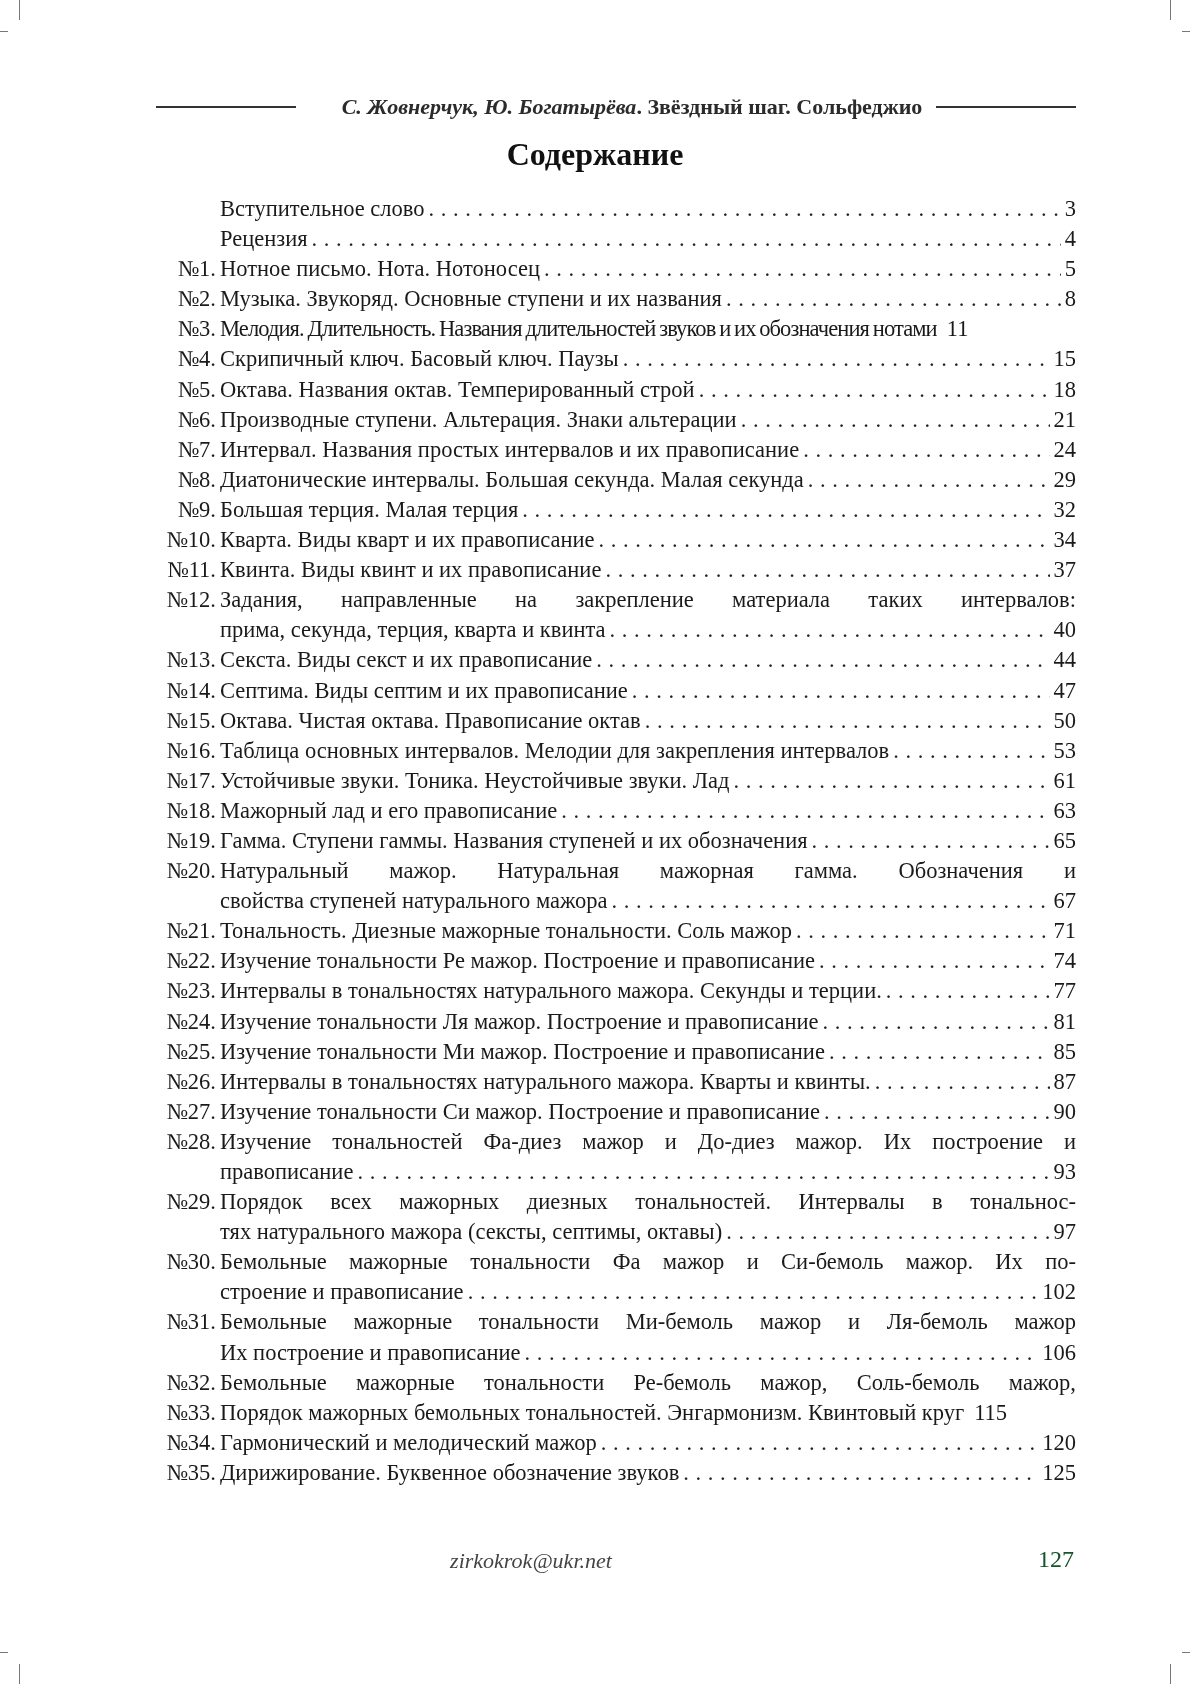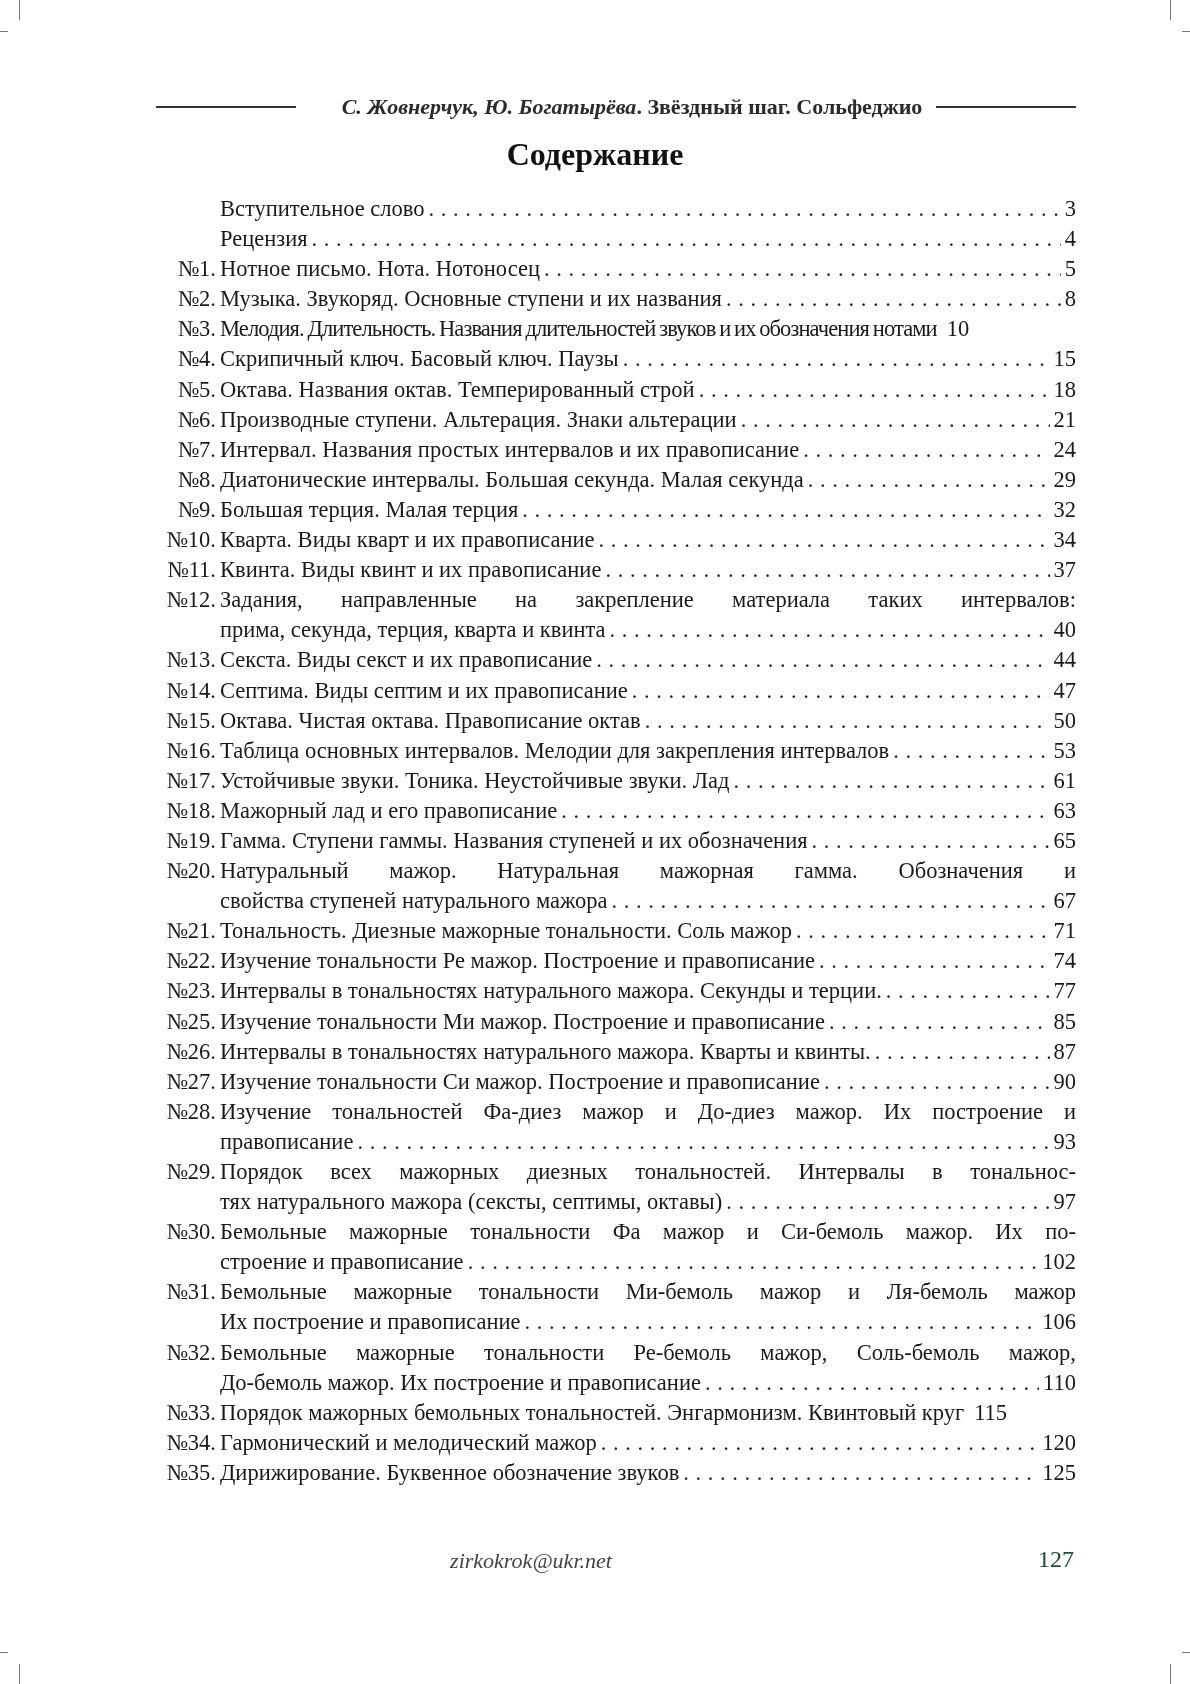--- a/index.html
+++ b/index.html
@@ -88,21 +88,21 @@
           <span class="dots"></span>
           <span class="pg">8</span>
         </div>
       </div>
     </div>
     <div class="toc-row condensed">
       <span class="toc-num">№3.</span>
       <div class="toc-body">
         <div class="toc-line nodots">
           <span class="t">Мелодия. Длительность. Названия длительностей звуков и их обозначения нотами</span>
-          <span class="pg">10</span>
+          <span class="pg">11</span>
         </div>
       </div>
     </div>
     <div class="toc-row">
       <span class="toc-num">№4.</span>
       <div class="toc-body">
         <div class="toc-line">
           <span class="t">Скрипичный ключ. Басовый ключ. Паузы</span>
           <span class="dots"></span>
           <span class="pg">15</span>
@@ -299,20 +299,30 @@
       <span class="toc-num">№23.</span>
       <div class="toc-body">
         <div class="toc-line">
           <span class="t">Интервалы в тональностях натурального мажора. Секунды и терции.</span>
           <span class="dots"></span>
           <span class="pg">77</span>
         </div>
       </div>
     </div>
     <div class="toc-row">
+      <span class="toc-num">№24.</span>
+      <div class="toc-body">
+        <div class="toc-line">
+          <span class="t">Изучение тональности Ля мажор. Построение и правописание</span>
+          <span class="dots"></span>
+          <span class="pg">81</span>
+        </div>
+      </div>
+    </div>
+    <div class="toc-row">
       <span class="toc-num">№25.</span>
       <div class="toc-body">
         <div class="toc-line">
           <span class="t">Изучение тональности Ми мажор. Построение и правописание</span>
           <span class="dots"></span>
           <span class="pg">85</span>
         </div>
       </div>
     </div>
     <div class="toc-row">
@@ -385,25 +395,20 @@
           <span class="dots"></span>
           <span class="pg">106</span>
         </div>
       </div>
     </div>
     <div class="toc-row">
       <span class="toc-num">№32.</span>
       <div class="toc-body">
         <div class="toc-line just">
           <span class="t">Бемольные мажорные тональности Ре-бемоль мажор, Соль-бемоль мажор,</span>
-        </div>
-        <div class="toc-line">
-          <span class="t">До-бемоль мажор. Их построение и правописание</span>
-          <span class="dots"></span>
-          <span class="pg">110</span>
         </div>
       </div>
     </div>
     <div class="toc-row">
       <span class="toc-num">№33.</span>
       <div class="toc-body">
         <div class="toc-line nodots">
           <span class="t">Порядок мажорных бемольных тональностей. Энгармонизм. Квинтовый круг</span>
           <span class="pg">115</span>
         </div>

